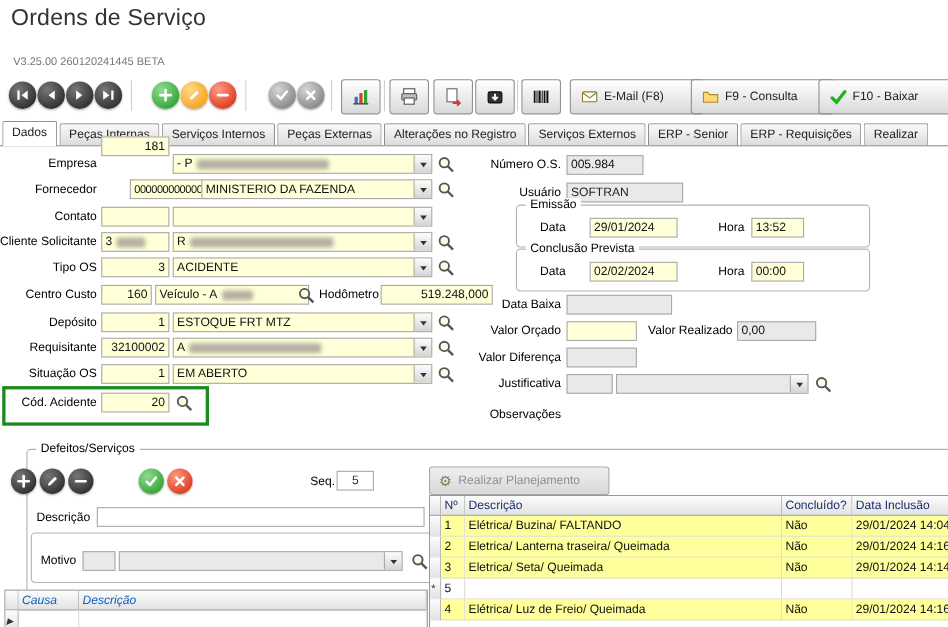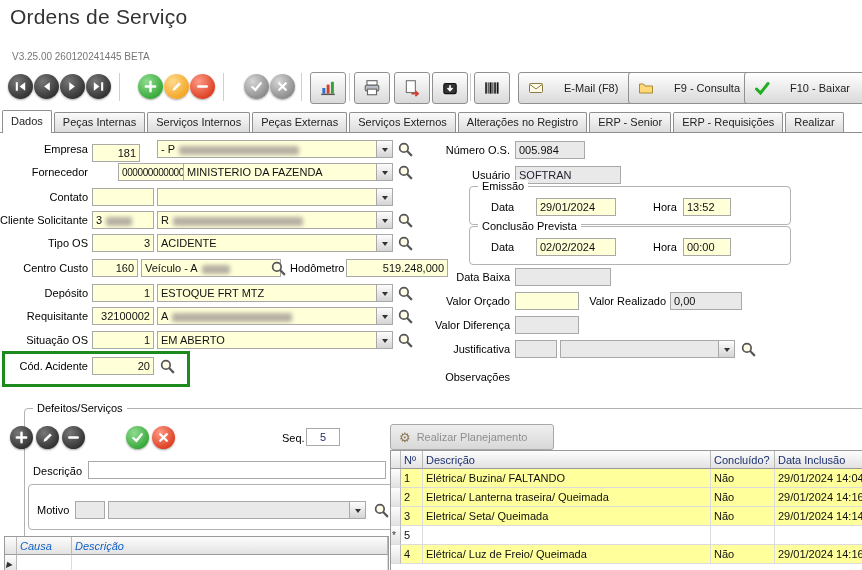--- a/index.html
+++ b/index.html
@@ -11,21 +11,21 @@
   .rbtn{position:absolute;width:25px;height:25px;border-radius:50%;display:flex;align-items:center;justify-content:center;box-shadow:0 1px 2px rgba(0,0,0,.35);cursor:pointer;}
   .rbtn svg{width:15px;height:15px;}
   .rbtn.dark{background:radial-gradient(circle at 35% 30%,#777,#1a1a1a);}
   .rbtn.green{background:radial-gradient(circle at 35% 30%,#8fdc8f,#18961c);}
   .rbtn.orange{background:radial-gradient(circle at 35% 30%,#ffd98c,#ef9400);}
   .rbtn.red{background:radial-gradient(circle at 35% 30%,#ff9a86,#cf2000);}
   .rbtn.gray{background:radial-gradient(circle at 35% 30%,#d6d6d6,#707070);}
   .tsep{position:absolute;top:73px;height:28px;width:0;border-left:1px solid #cfcfcf;border-right:1px solid #fff;}
   .sqbtn{position:absolute;top:72px;width:34px;height:30px;border:1px solid #909090;border-radius:3px;background:linear-gradient(#fff,#d9d9d9);display:flex;align-items:center;justify-content:center;cursor:pointer;}
   .sqbtn svg{width:18px;height:18px;}
-  .bigbtn{position:absolute;top:72px;height:30px;border:1px solid #909090;border-radius:3px;background:linear-gradient(#fff,#d9d9d9);display:flex;align-items:center;gap:20px;padding:0 9px;font-size:11px;color:#222;white-space:nowrap;cursor:pointer;}
+  .bigbtn{position:absolute;top:72px;height:30px;border:1px solid #909090;border-radius:3px;background:linear-gradient(#fff,#d9d9d9);display:flex;align-items:center;gap:5px;padding:0 9px;font-size:11px;color:#222;white-space:nowrap;cursor:pointer;}
   .bigbtn svg{width:16px;height:16px;flex:0 0 auto;}
   .tabs{position:absolute;left:0;top:111px;width:862px;height:22px;display:flex;align-items:flex-end;border-bottom:1px solid #8f8f8f;padding-left:2px;box-sizing:border-box;}
   .tab{height:19px;line-height:18px;padding:0 8px;border:1px solid #8f8f8f;border-bottom:none;border-radius:2px 2px 0 0;background:linear-gradient(#fafafa,#dcdcdc);margin-right:2px;white-space:nowrap;color:#222;cursor:pointer;}
   .tab.active{background:#fff;height:22px;line-height:20px;position:relative;z-index:2;margin-bottom:-1px;}
   .lbl{position:absolute;white-space:nowrap;color:#000;line-height:12px;}
   .lbl.r{text-align:right;}
   .field{position:absolute;height:18px;border:1px solid #a9a9a9;background:#ffffd8;padding:2px 3px 0;line-height:13px;white-space:nowrap;overflow:hidden;color:#111;box-sizing:border-box;}
   .field.gray{background:#e9e9e9;}
   .field.white{background:#fff;}
   .field.num{text-align:right;}
@@ -172,29 +172,29 @@
         <path d="M2.5 9 L6.5 13 L14 3.5" stroke="#1faf1f" stroke-width="3" fill="none" stroke-linecap="round"></path>
       </svg>
       <span>F10 - Baixar</span>
     </div>
 
   <div class="tabs">
       <div class="tab active">Dados</div>
       <div class="tab">Peças Internas</div>
       <div class="tab">Serviços Internos</div>
       <div class="tab">Peças Externas</div>
+      <div class="tab">Alterações no Registro</div>
       <div class="tab">Serviços Externos</div>
-      <div class="tab">Alterações no Registro</div>
       <div class="tab">ERP - Senior</div>
       <div class="tab">ERP - Requisições</div>
       <div class="tab">Realizar</div>
     </div>
 
   <div class="lbl r" style="right:774px;top:143px">Empresa</div>
-  <div class="field num" style="left:92px;top:144px;width:48px">181</div>
+  <div class="field num" style="left:92px;top:124px;width:62px">181</div>
   <div class="field combo" style="left:157px;top:140px;width:236px"><span>- P</span><span class="redact" style="width:120px"></span><span class="arrow"></span></div>
   <span class="mag" style="left:397px;top:141px"><svg viewBox="0 0 16 16">
         <circle cx="6.5" cy="6.5" r="4" fill="#fffbe6" stroke="#555" stroke-width="1.6"></circle>
         <line x1="9.5" y1="9.5" x2="14" y2="14" stroke="#555" stroke-width="2"></line>
       </svg></span>
 
   <div class="lbl r" style="right:774px;top:166px">Fornecedor</div>
   <div class="field tight" style="left:92px;top:163px;width:88px">00000000000001</div>
   <div class="field combo" style="left:183px;top:163px;width:210px"><span>MINISTERIO DA FAZENDA</span><span class="arrow"></span></div>
   <span class="mag" style="left:397px;top:164px"><svg viewBox="0 0 16 16">

